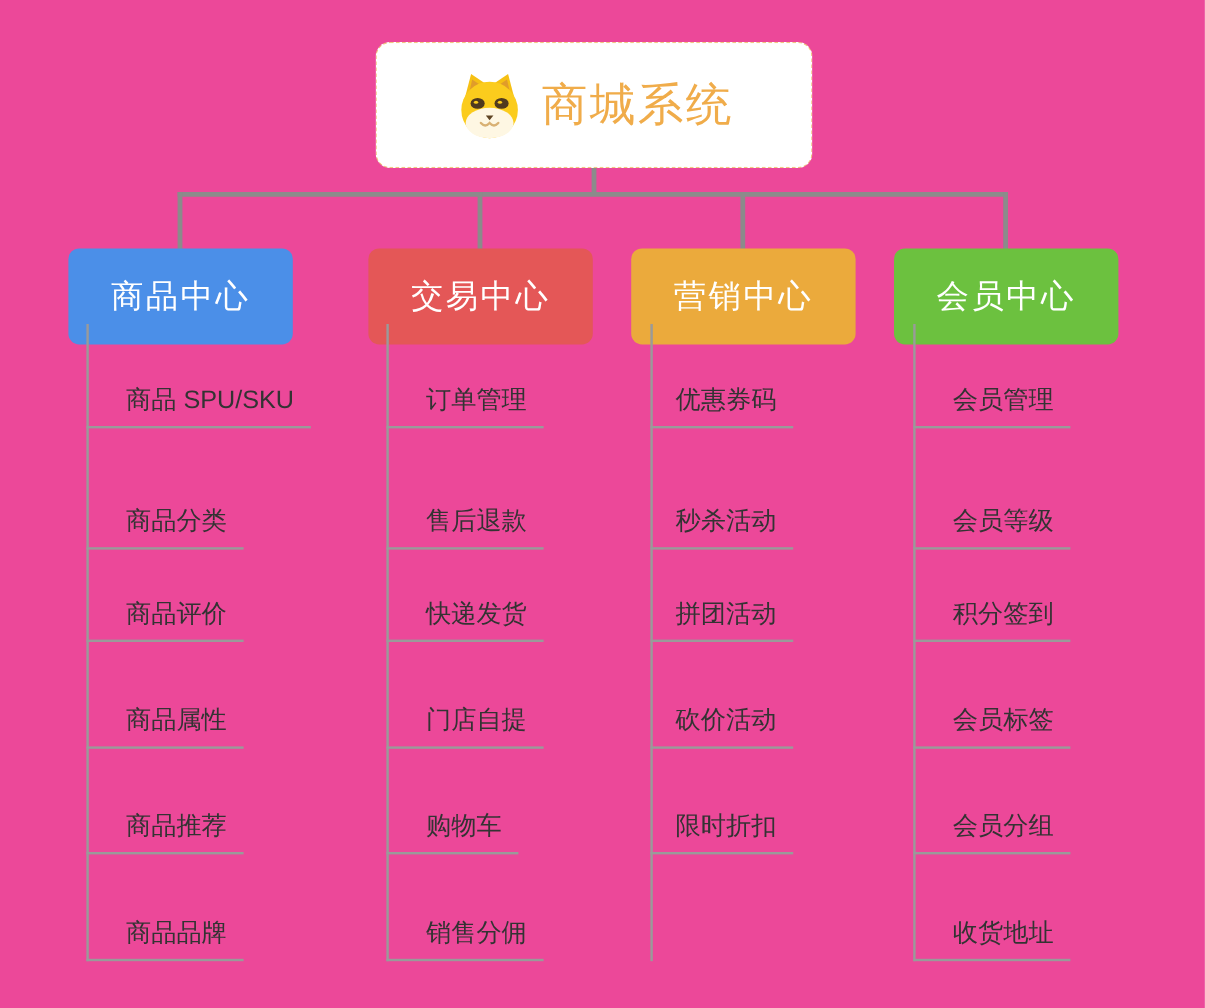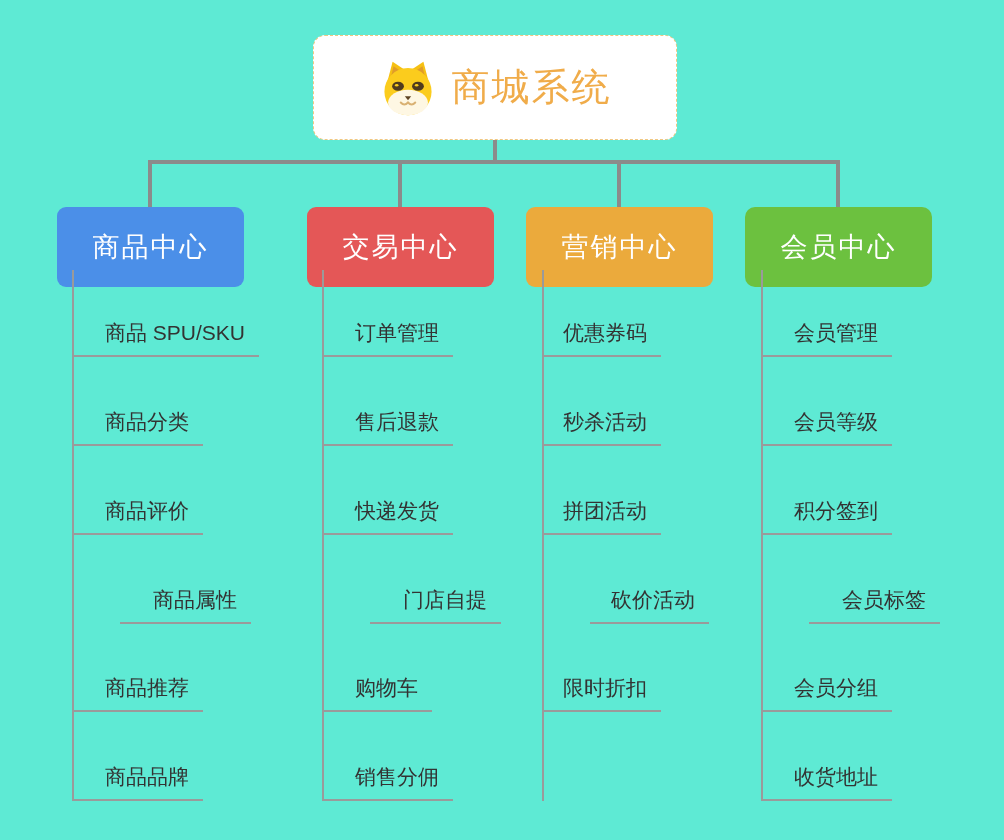--- a/index.html
+++ b/index.html
@@ -80,30 +80,30 @@
     white-space: nowrap;
     font-size: 21px;
     color: #333333;
     box-sizing: content-box;
   }
   .leaf.c0 { left: 72px; text-align: right; }
   .leaf.c1 { left: 322px; }
   .leaf.c2 { left: 542px; padding-left: 21px; }
   .leaf.c3 { left: 761px; }
   .leaf.r0 { top: 307px; }
-  .leaf.r1 { top: 396px; font-family: Liberation Mono, monospace; }
+  .leaf.r1 { top: 408px; font-family: Liberation Mono, monospace; }
   .leaf.r2 { top: 485px; }
-  .leaf.r3 { top: 574px; margin-left: 48px; }
+  .leaf.r3 { top: 574px; }
   .leaf.r4 { top: 662px; }
   .leaf.r5 { top: 751px; }
 </style>
 </head>
 <body>
 
-<div class="stage" style="background: #5eead4;">
+<div class="stage" style="background: #ec4899;">
 
   <svg class="connectors" viewBox="0 0 1004 840">
     <path d="M495 140 L495 162" stroke="#8b8b8b" stroke-width="4" fill="none"></path>
     <path d="M148 162 L840 162" stroke="#8b8b8b" stroke-width="4" fill="none"></path>
     <path d="M150 160 L150 208" stroke="#8b8b8b" stroke-width="4" fill="none"></path>
     <path d="M400 160 L400 208" stroke="#8b8b8b" stroke-width="4" fill="none"></path>
     <path d="M619 160 L619 208" stroke="#8b8b8b" stroke-width="4" fill="none"></path>
     <path d="M838 160 L838 208" stroke="#8b8b8b" stroke-width="4" fill="none"></path>
   </svg>
 
@@ -121,21 +121,21 @@
       <ellipse cx="41.5" cy="29" rx="2" ry="1.4" fill="#fbcc1d"></ellipse>
       <path d="M28.5 41 h7 l-3.5 4.5 z" fill="#5e4423"></path>
       <path d="M24 48 q4 4.5 8 0 q4 4.5 8 0" stroke="#d9b173" fill="none" stroke-width="2.2" stroke-linecap="round"></path>
     </svg>
     <span class="root-label" style="color: rgb(240, 172, 74);">商城系统</span>
   </div>
 
   <div class="branch-node c0" style="background: rgb(75, 143, 232);">商品中心</div>
   <div class="branch-node c1" style="background: rgb(228, 87, 87);">交易中心</div>
   <div class="branch-node c2" style="background: rgb(235, 170, 60);">营销中心</div>
-  <div class="branch-node c3" style="background: rgb(108, 193, 63); border-radius: 10px;">会员中心</div>
+  <div class="branch-node c3" style="background: rgb(108, 193, 63);">会员中心</div>
 
   <div class="spine c0"></div>
   <div class="spine c1"></div>
   <div class="spine c2"></div>
   <div class="spine c3"></div>
 
   <div class="leaf c0 r0">商品 SPU/SKU</div>
   <div class="leaf c0 r1">商品分类</div>
   <div class="leaf c0 r2">商品评价</div>
   <div class="leaf c0 r3">商品属性</div>

